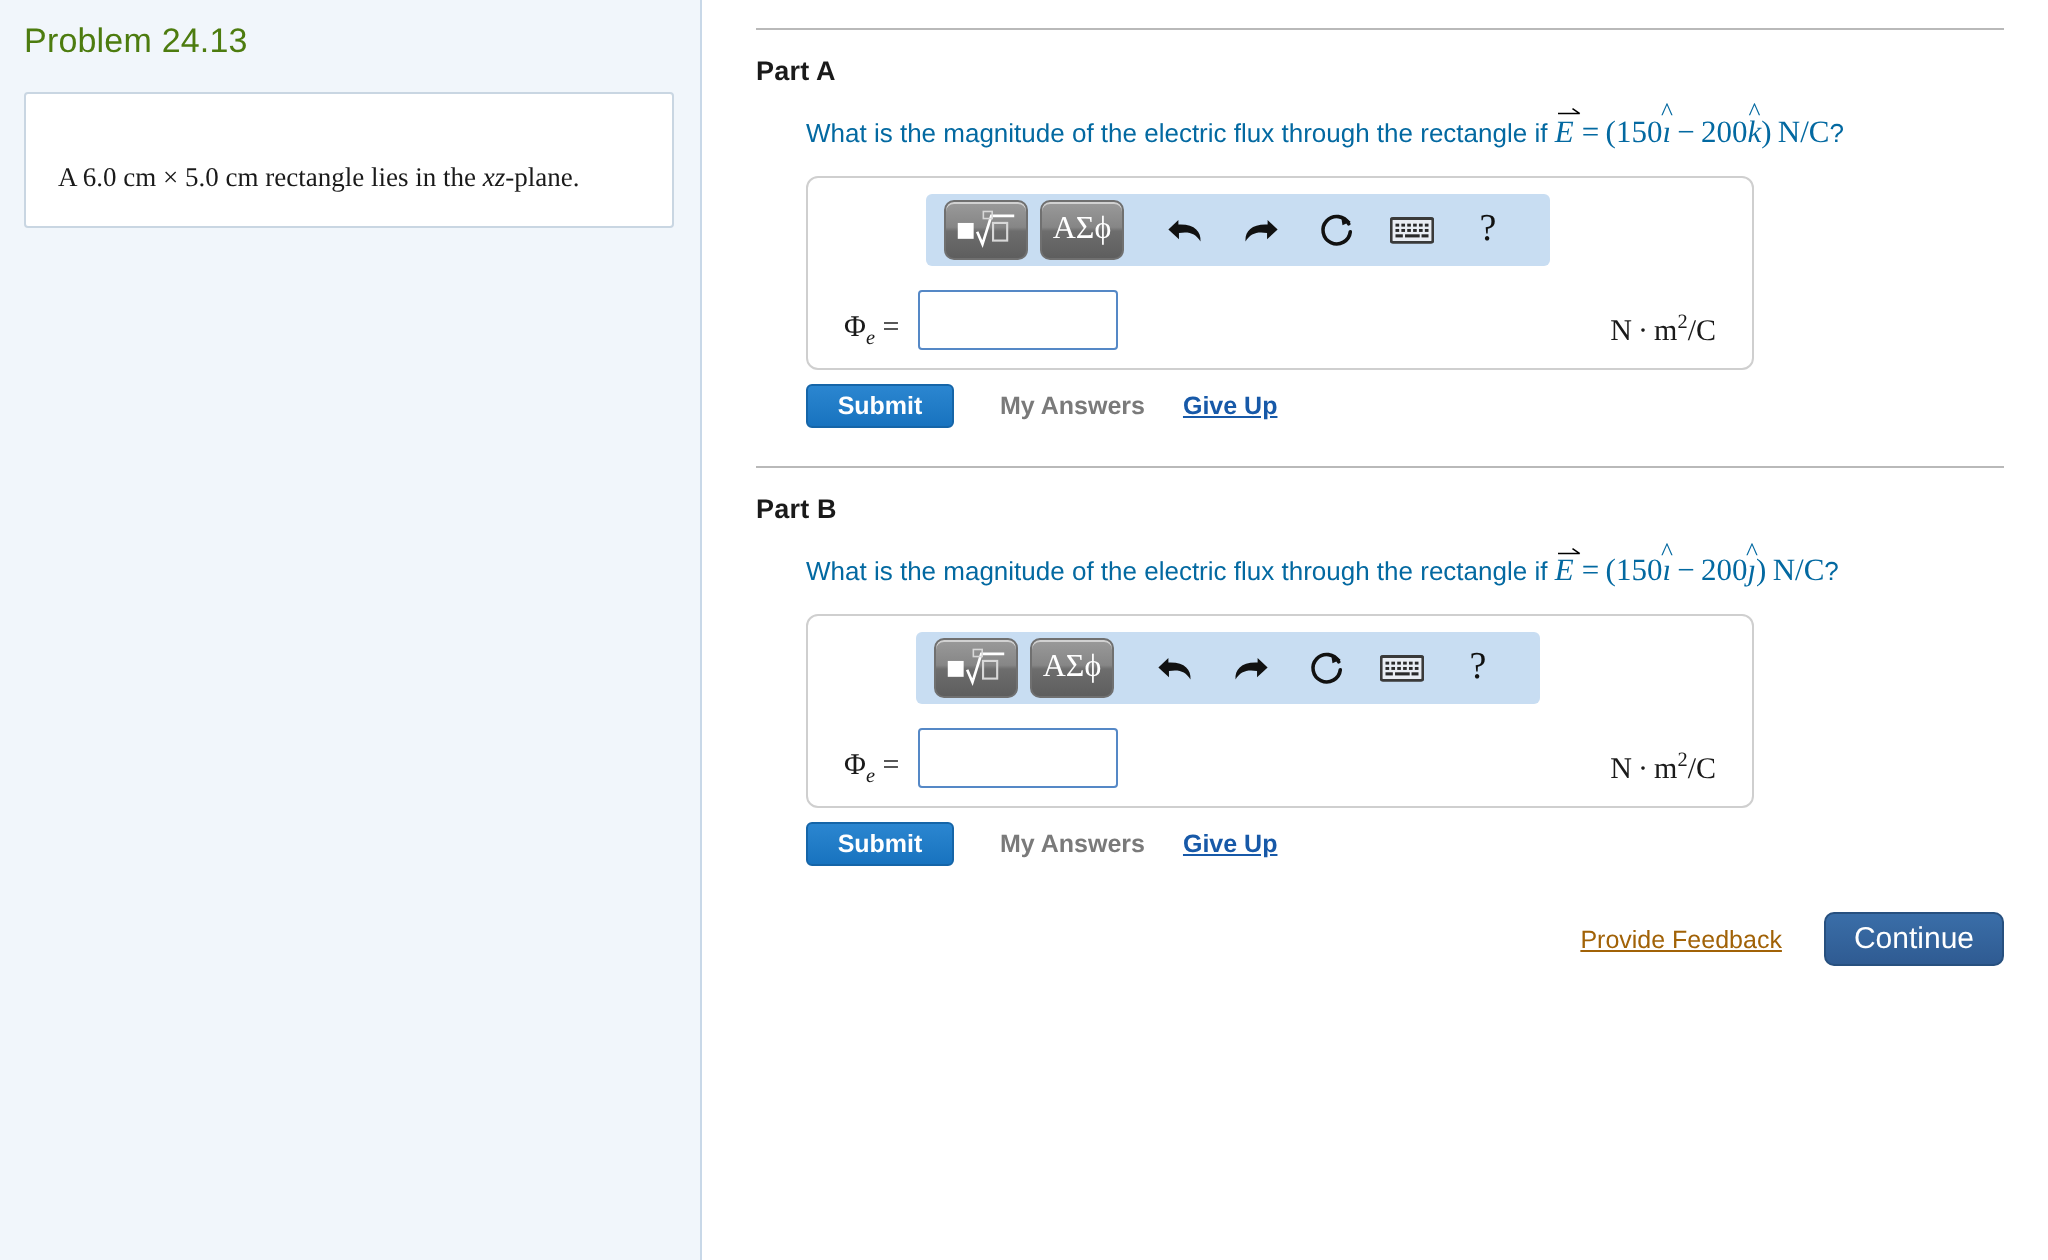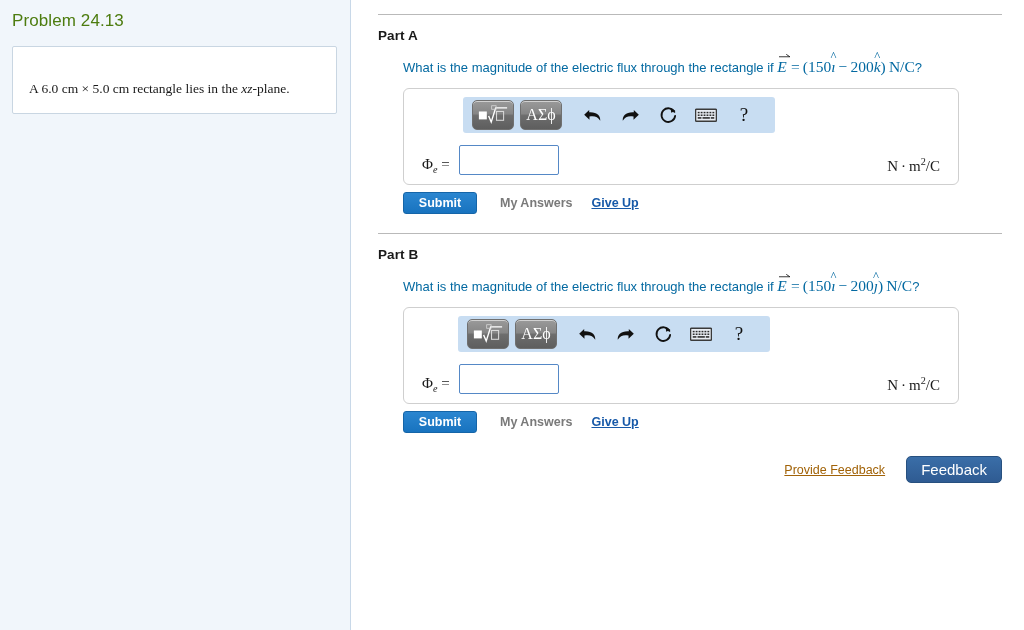--- a/index.html
+++ b/index.html
@@ -128,21 +128,21 @@
     font-style: normal;
     font-size: 0.82em;
     line-height: 1;
   }
   .unitsq { font-family: "Liberation Serif", serif; font-size: 15px; }
   .unitsq sup { font-size: 0.68em; }
 
   
   .answer-card {
     margin: 11px 0 0 25px;
-    width: 556px;
+    width: 474px;
     border: 1px solid #cfcfcf;
     border-radius: 6px;
     background: #ffffff;
     box-sizing: border-box;
     padding: 8px 0 9px 0;
     position: relative;
   }
   .mathtoolbar {
     background: #c8ddf2;
     border-radius: 3px;
@@ -467,17 +467,17 @@
 
       <div class="submit-row">
         <button class="btn-submit">Submit</button>
         <span class="lbl-myanswers">My Answers</span>
         <span class="lnk-giveup">Give Up</span>
       </div>
     </div>
 
     <div class="footer-row">
       <span class="lnk-feedback">Provide Feedback</span>
-      <button class="btn-continue">Feedback</button>
+      <button class="btn-continue">Continue</button>
     </div>
 
   </div>
 </div>
 
 </body></html>

